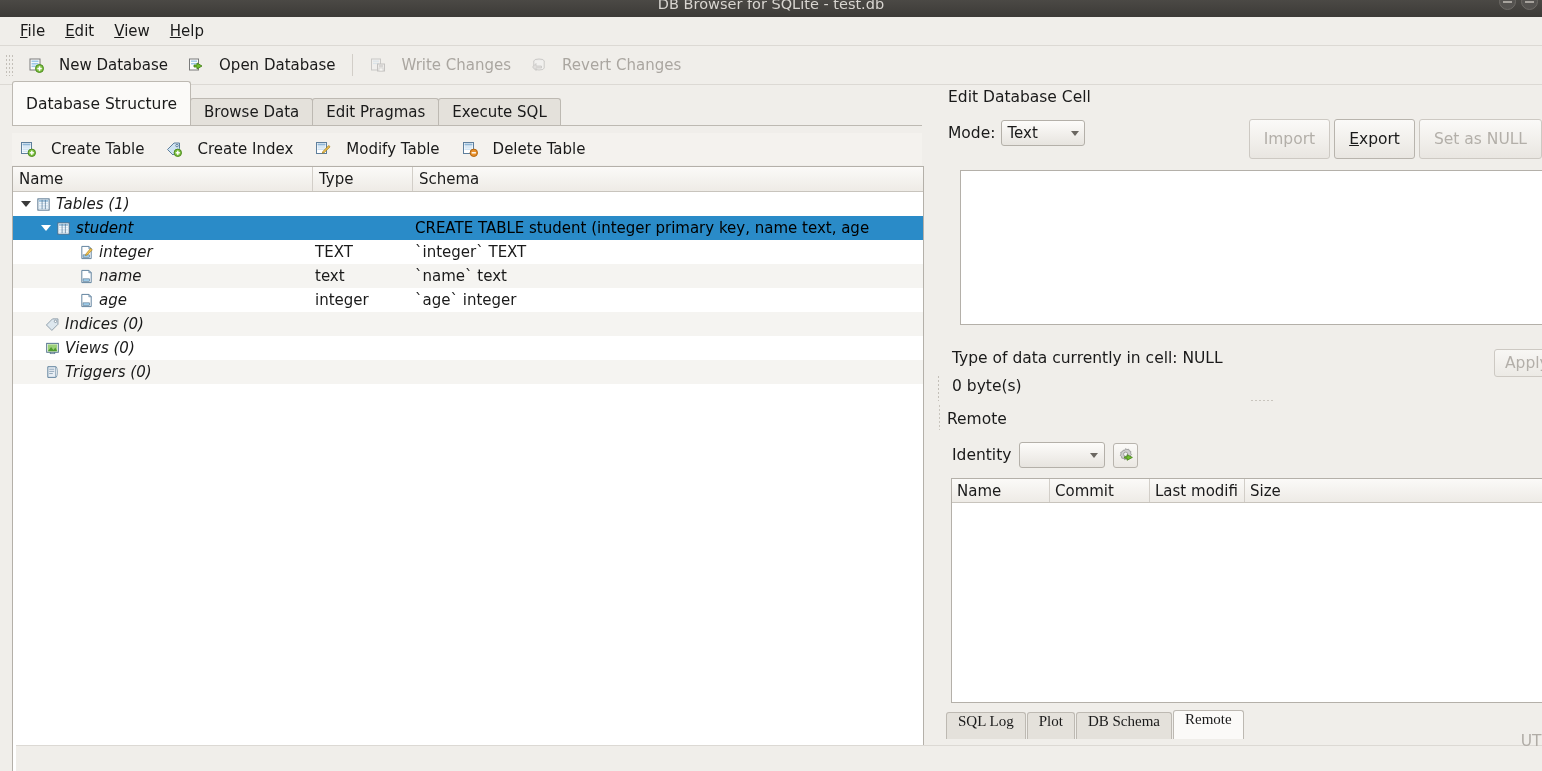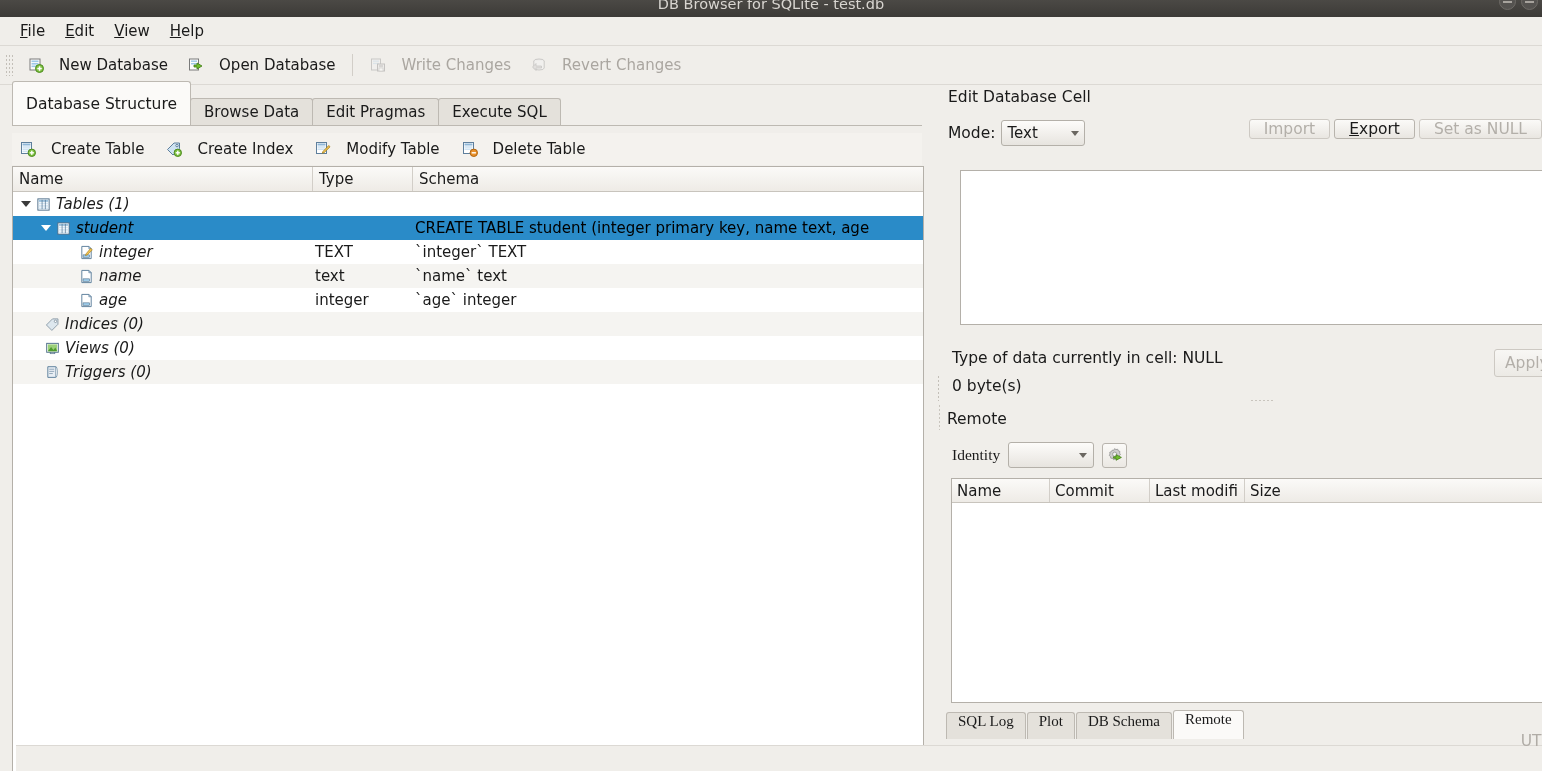--- a/index.html
+++ b/index.html
@@ -192,21 +192,21 @@
     width: 0; height: 0;
     border-left: 4px solid transparent;
     border-right: 4px solid transparent;
     border-top: 5px solid #6b6761;
   }
   .btnrow {
     position: absolute; right: 0px; top: 34px;
     display: flex; gap: 4px;
   }
   .pbtn {
-    height: 20px; padding: 0 14px;
+    height: 40px; padding: 0 14px;
     display: flex; align-items: center; justify-content: center;
     background: linear-gradient(180deg,#fbfaf8 0%,#e9e6e1 100%);
     border: 1px solid #b8b4ad; border-radius: 3px;
     font-size: 15.5px;
     white-space: nowrap;
   }
   .pbtn.disabled { color: #b3afa9; border-color: #cdc9c3; }
   .pbtn u { text-decoration: underline; }
 
   .celledit {
@@ -238,21 +238,21 @@
   }
   .remote-grip {
     position: absolute; left: 938px; top: 404px; width: 3px; height: 26px;
     background-image: radial-gradient(#c9c5be 38%, transparent 40%);
     background-size: 3px 4px;
   }
   .identrow {
     position: absolute; left: 952px; top: 442px;
     display: flex; align-items: center; gap: 8px;
   }
-  .identlabel { font-size: 15.5px; font-family: Liberation Serif, serif; }
+  .identlabel { font-size: 15.5px; }
   .idcombo {
     width: 86px; height: 26px;
     background: linear-gradient(180deg,#fdfcfa 0%,#e7e4df 100%);
     border: 1px solid #b4b0a9; border-radius: 3px;
     display: flex; align-items: center; justify-content: flex-end;
     padding-right: 6px;
   }
   .refreshbtn {
     width: 25px; height: 25px;
     background: linear-gradient(180deg,#fbfaf8 0%,#ebe8e3 100%);

